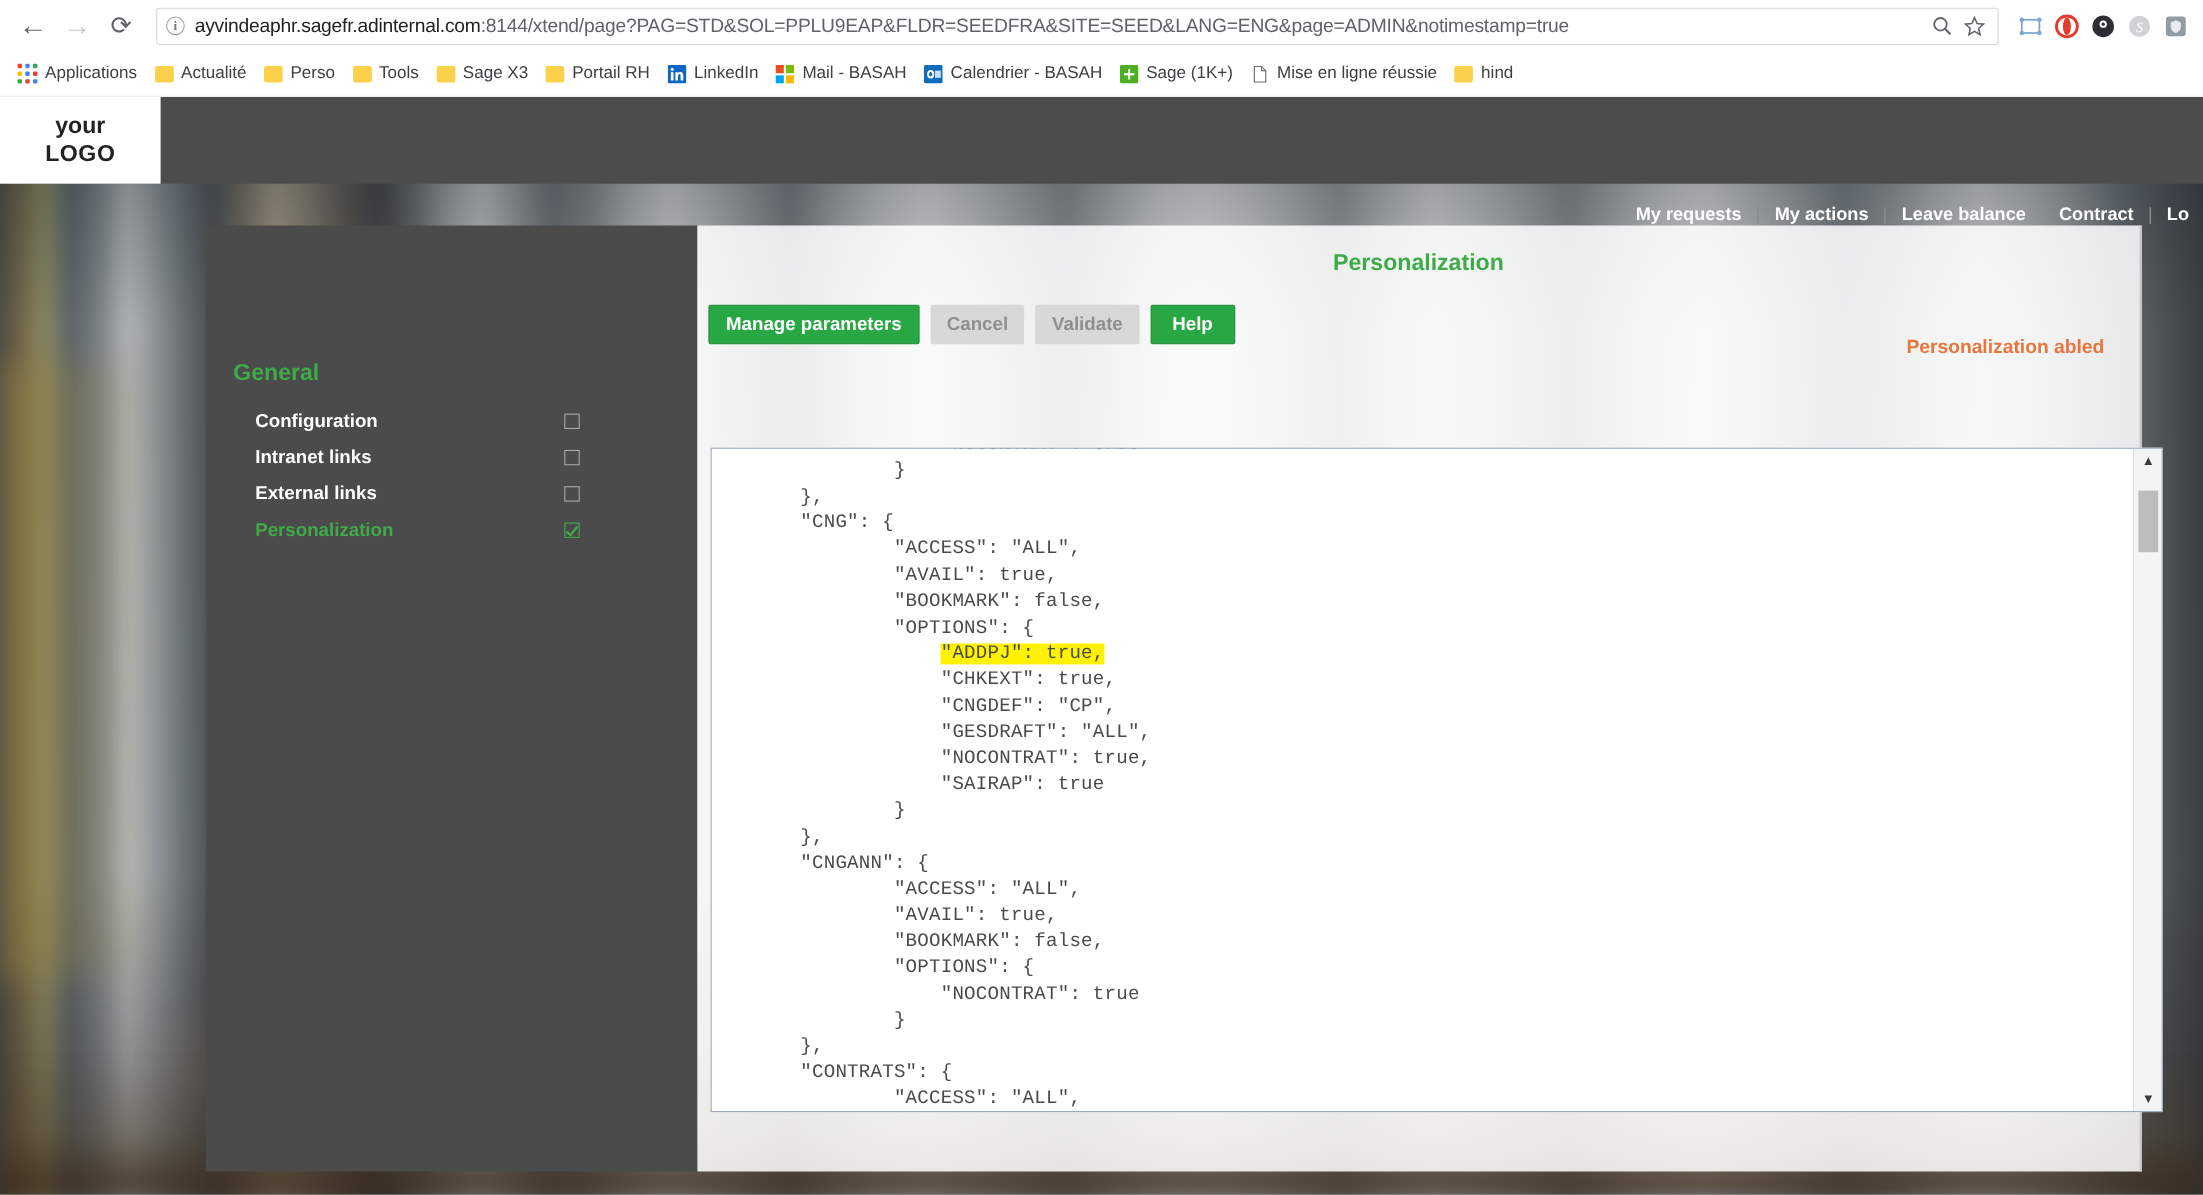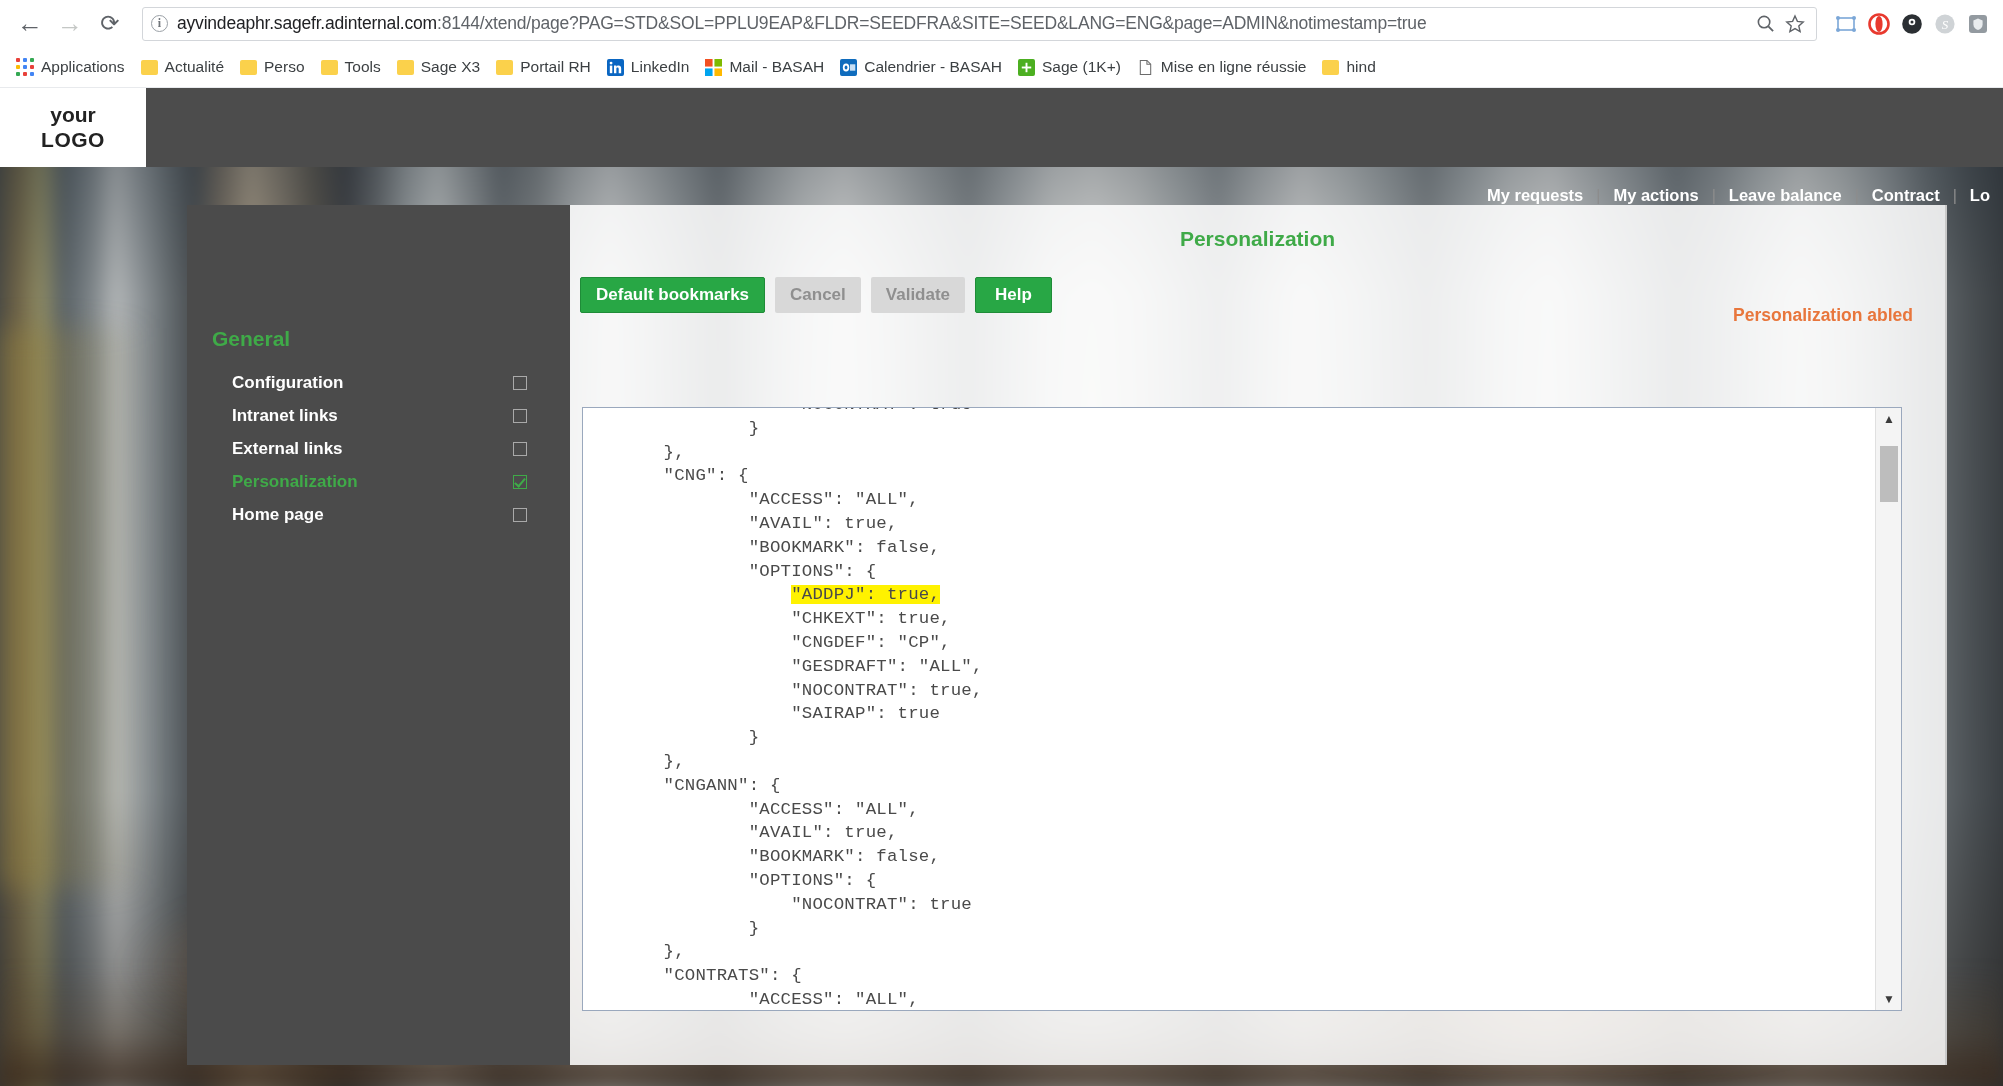--- a/index.html
+++ b/index.html
@@ -198,21 +198,21 @@
   .topnav-cut { padding-right: 13px; text-align: right; }
 
   
   .content-wrap {
     position: absolute; top: 205px; left: 187px;
     width: 1760px; height: 860px;
     display: flex;
     z-index: 10;
   }
   .side-panel {
-    width: 383px; height: 860px;
+    width: 447px; height: 860px;
     background: #4b4b4b;
     flex: none;
     position: relative;
   }
   .side-section-title {
     position: absolute; top: 122px; left: 25px;
     font-size: 21px; font-weight: bold; color: #3faa48;
   }
   .side-menu {
     position: absolute; top: 161px; left: 45px;
@@ -538,32 +538,28 @@
       <div class="side-item">
         <span class="side-item-label">External links</span>
         <span class="side-check"></span>
       </div>
 
       <div class="side-item active">
         <span class="side-item-label">Personalization</span>
         <span class="side-check checked"></span>
       </div>
 
-      <div class="side-item">
-        <span class="side-item-label">Home page</span>
-        <span class="side-check"></span>
-      </div>
     </div>
   </div>
 
   <div class="main-panel">
     <div class="panel-title">Personalization</div>
 
     <div class="toolbar">
-      <div class="tb-btn tb-primary">Default bookmarks</div>
+      <div class="tb-btn tb-primary">Manage parameters</div>
       <div class="tb-btn tb-disabled">Cancel</div>
       <div class="tb-btn tb-disabled">Validate</div>
       <div class="tb-btn tb-help">Help</div>
     </div>
 
     <div class="status-note">Personalization abled</div>
 
     <div class="code-box">
       <div class="code-area">
         <pre class="code-text"><span>                "NOCONTRAT": true

